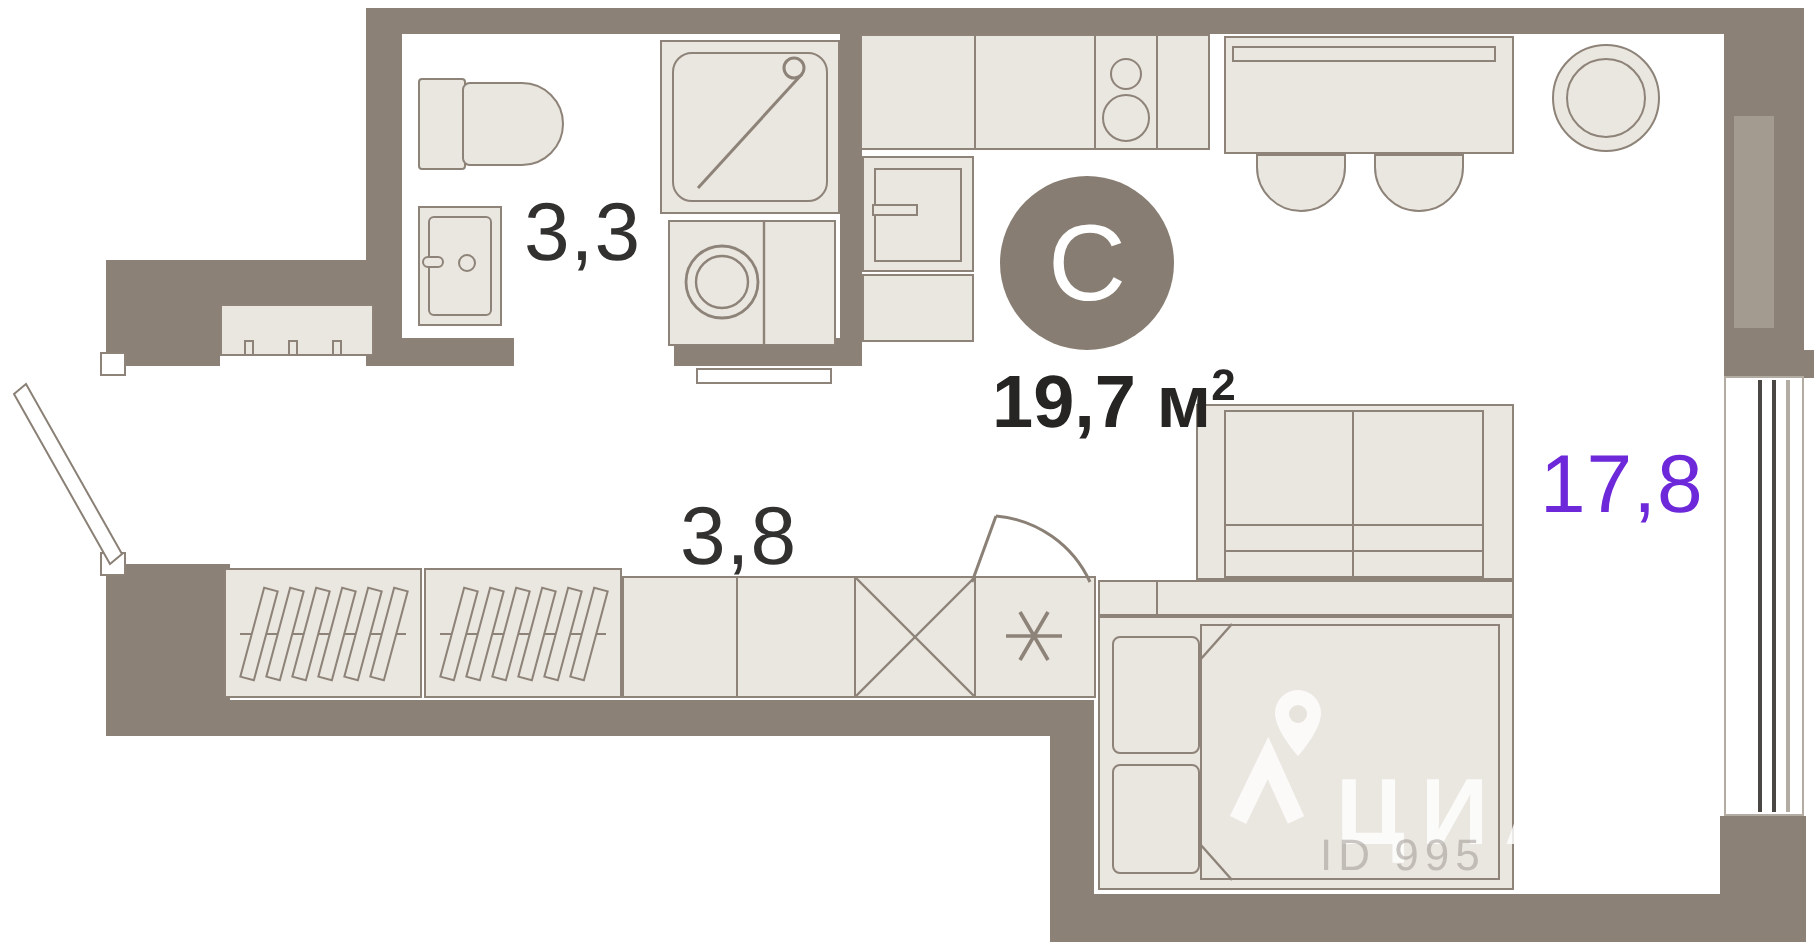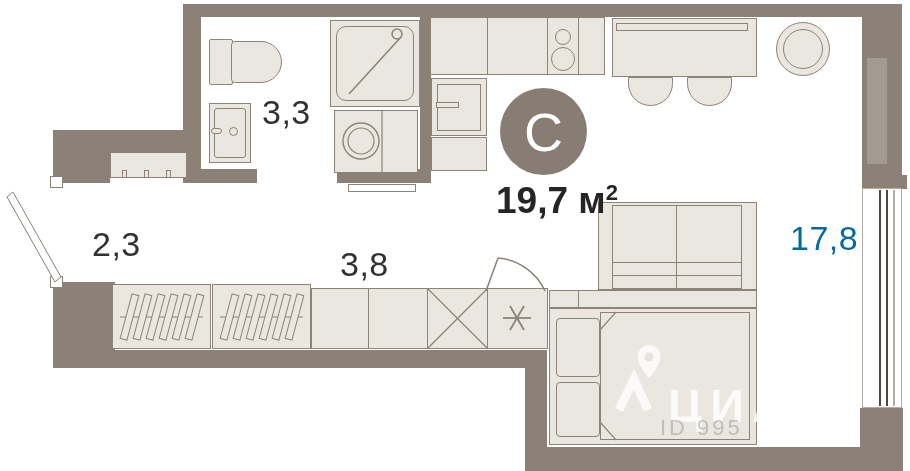--- a/index.html
+++ b/index.html
@@ -3,22 +3,22 @@
 <meta charset="utf-8">
 <style>
   html,body{margin:0;padding:0;background:#ffffff;}
   #plan{position:relative;width:910px;height:471px;background:#ffffff;overflow:hidden;
         font-family:"Liberation Sans","DejaVu Sans",sans-serif;}
   .abs{position:absolute;box-sizing:border-box;}
   .wall{position:absolute;background:#8c8177;}
   .wall-light{position:absolute;background:#a49b90;}
   .f{position:absolute;background:#eae6e0;border:1px solid #8d8378;box-sizing:border-box;}
   .white{position:absolute;background:#ffffff;border:1px solid #8d8378;box-sizing:border-box;}
-  .lbl{position:absolute;font-size:34px;font-weight:500;color:#333130;letter-spacing:0.5px;}
-  .lbl-gray{color:#0369a1;margin-left:20px;}
+  .lbl{position:absolute;font-size:41px;font-weight:500;color:#333130;letter-spacing:0.5px;}
+  .lbl-gray{color:#6d28d9;}
   .total{position:absolute;font-size:37px;font-weight:600;color:#262523;}
   .total sup{font-size:22px;}
   .badge{position:absolute;background:#877d72;border-radius:50%;display:flex;
          align-items:center;justify-content:center;color:#ffffff;font-size:54px;font-weight:400;}
   .wm-brand{position:absolute;font-size:47px;font-weight:700;letter-spacing:8px;
             color:rgba(255,255,255,0.82);}
   .wm-id{position:absolute;font-size:22px;font-weight:400;letter-spacing:3px;
          color:rgba(152,146,140,0.5);}
   svg.overlay{position:absolute;left:0;top:0;pointer-events:none;}
 </style>
@@ -156,20 +156,19 @@
     <polyline points="619,410 634,379 648,410" fill="none" stroke="rgba(255,255,255,0.8)" stroke-width="9"></polyline>
   </svg>
 
   <div class="badge" style="left:500px;top:88px;width:87px;height:87px;">
     <span>С</span>
   </div>
   <div class="total" style="left:496px;top:180px;">
     <span>19,7</span><span> </span><span>м</span><sup>2</sup>
   </div>
   <div class="lbl" style="left:262px;top:93px;">3,3</div>
-  <div class="lbl" style="left:92px;top:225px;">2,3</div>
   <div class="lbl" style="left:340px;top:245px;">3,8</div>
   <div class="lbl lbl-gray" style="left:770px;top:219px;">17,8</div>
 
   <div class="wm-brand" style="left:668px;top:378px;text-align:center;">ЦИАН</div>
   <div class="wm-id" style="left:660px;top:415px;">ID 995</div>
 
 </div>
 
 </body></html>

